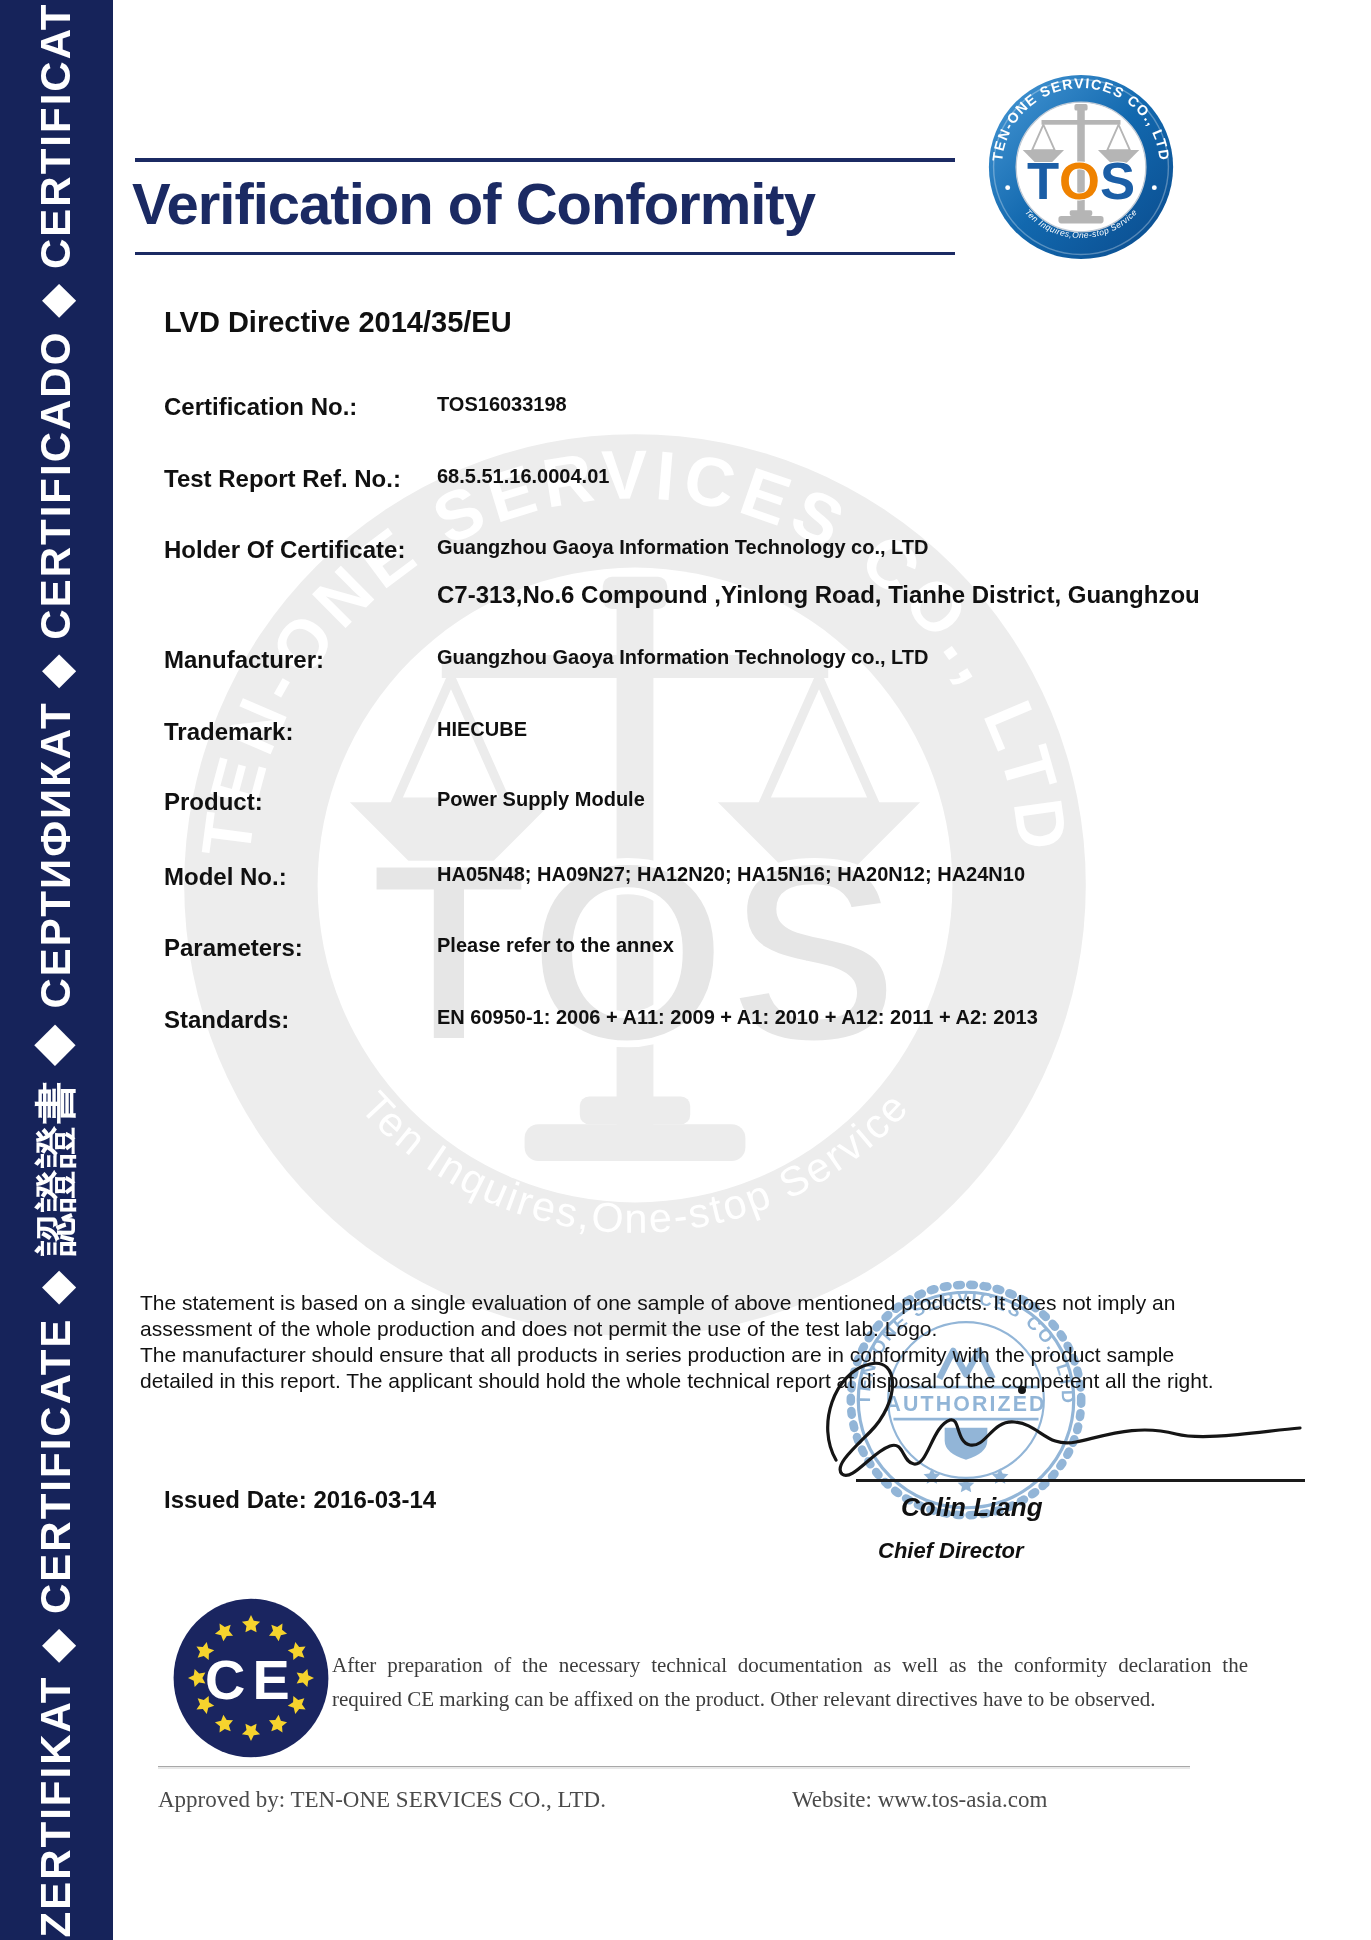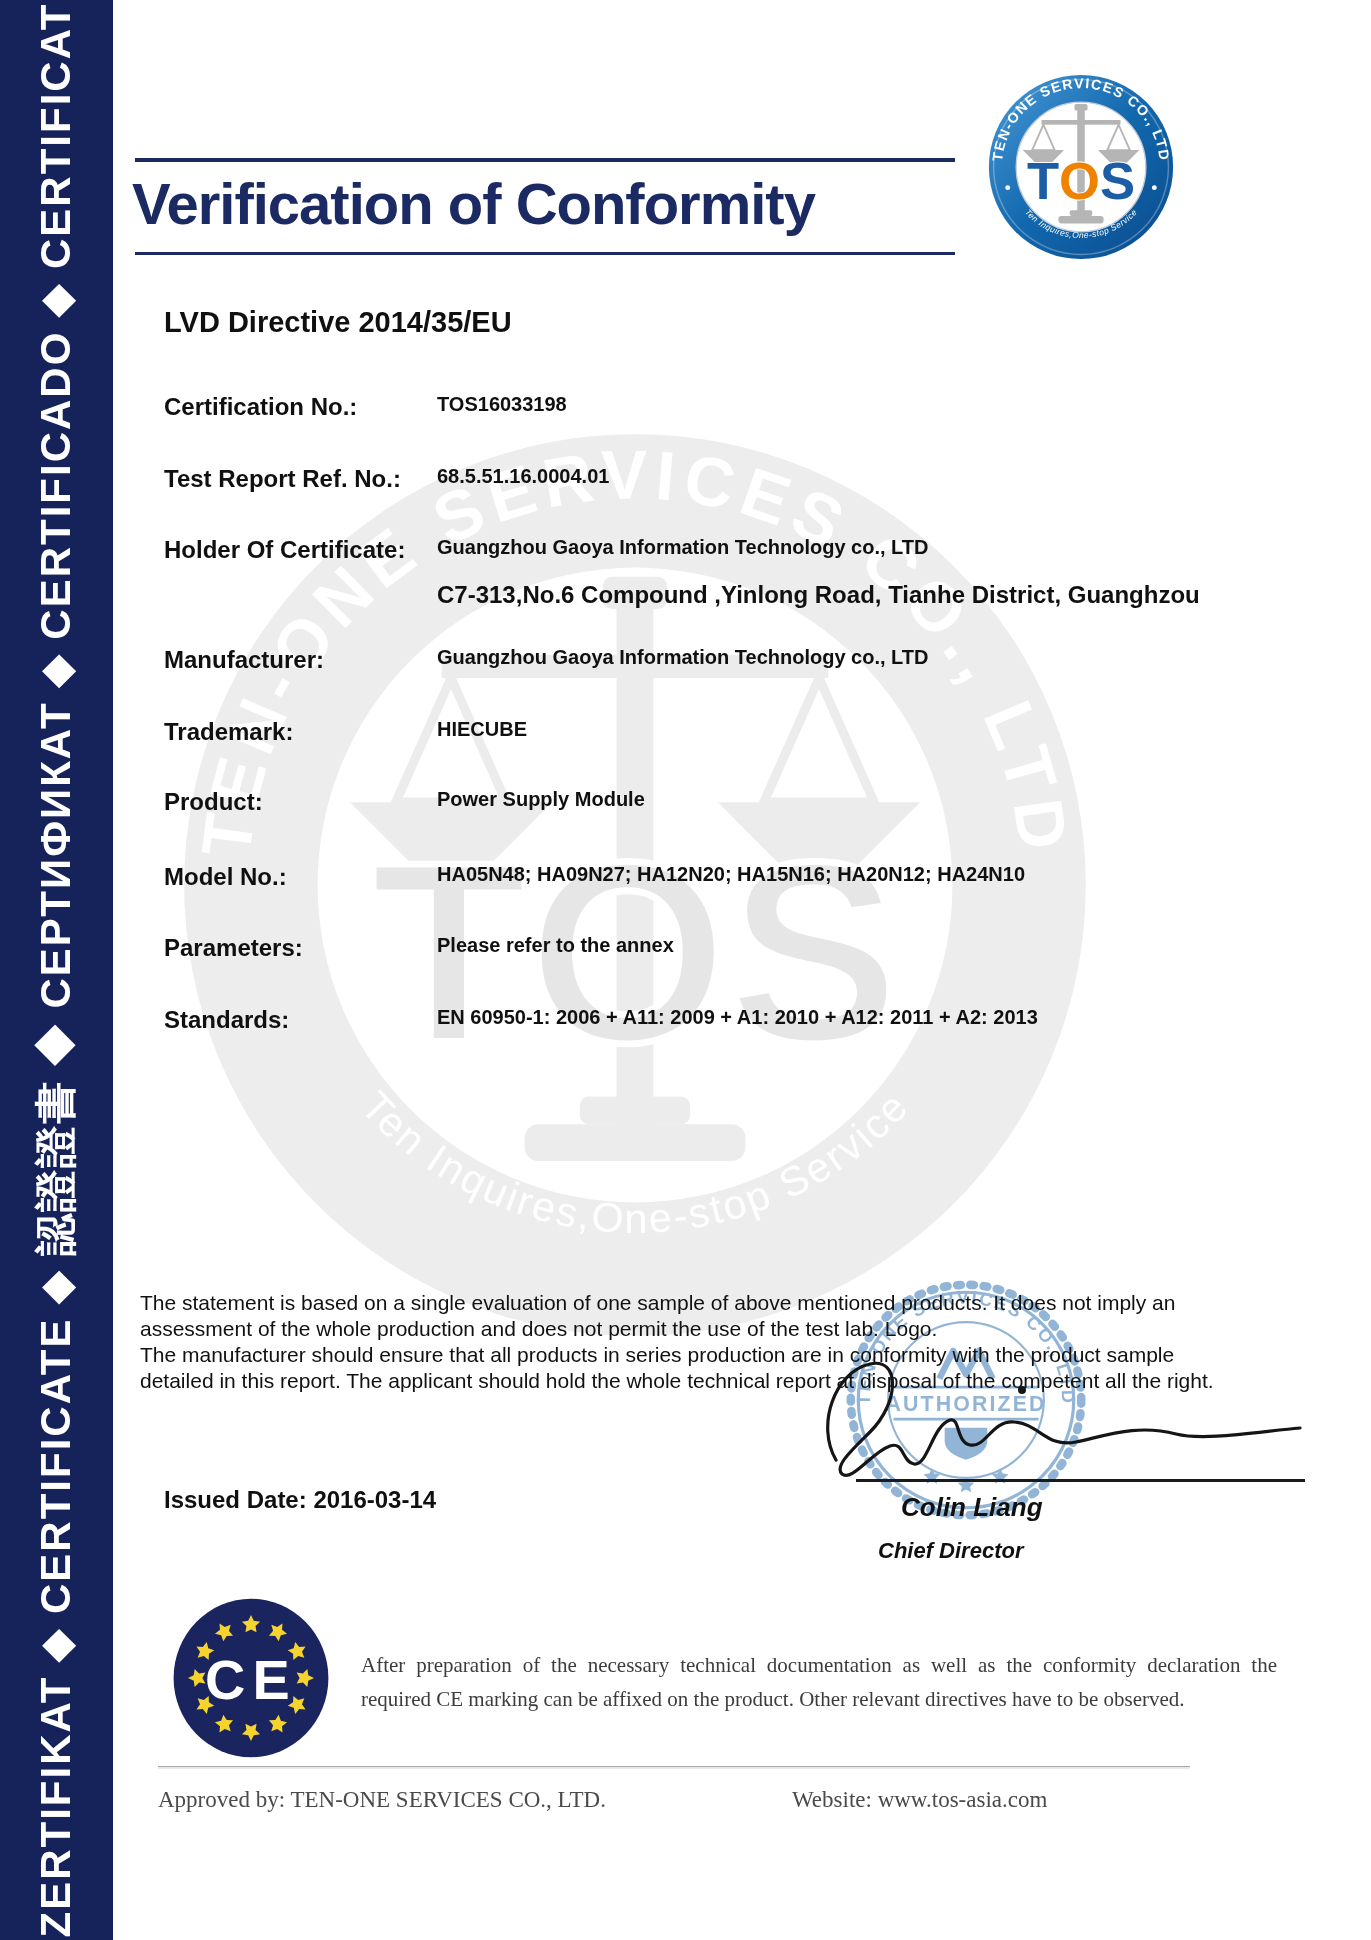--- a/index.html
+++ b/index.html
@@ -31,21 +31,21 @@
   .statement { position:absolute; left:140px; top:1290px; width:1105px; text-align:left; font-size:21px; line-height:26px; color:#111; z-index:2; }
 
   .stamp { position:absolute; left:838px; top:1272px; width:256px; height:256px; z-index:1; opacity:0.9; }
   .signature-svg { position:absolute; left:808px; top:1328px; width:520px; height:165px; z-index:3; }
   .sig-line { position:absolute; left:856px; top:1479px; width:449px; height:3px; background:#1a1a1a; z-index:3; }
   .issued { position:absolute; left:164px; top:1486px; font-size:24px; font-weight:bold; color:#101010; z-index:2; }
   .sig-name { position:absolute; left:878px; top:1492px; font-size:26px; font-weight:bold; font-style:italic; color:#101010; z-index:3;margin-left:23px; }
   .sig-title { position:absolute; left:878px; top:1538px; font-size:22px; font-weight:bold; font-style:italic; color:#101010; z-index:3; }
 
   .ce-logo { position:absolute; left:170px; top:1596px; width:162px; height:164px; z-index:2;text-align:right; }
-  .ce-text { position:absolute; left:332px; top:1648px; width:916px; font-family:"Liberation Serif", serif; font-size:21px; line-height:34px; color:#3c3c3c; text-align:justify; z-index:2;margin-left:29px; }
+  .ce-text { position:absolute; left:332px; top:1648px; width:916px; font-family:"Liberation Serif", serif; font-size:21px; line-height:34px; color:#3c3c3c; text-align:justify; z-index:2; }
 
   .footer-rule { position:absolute; left:158px; top:1766px; width:1032px; height:3px; background:#a8a8a8; border-bottom:2px solid #e8e8e8; z-index:2; }
   .approved { position:absolute; left:158px; top:1787px; font-family:"Liberation Serif", serif; font-size:23px; color:#4a4a4a; z-index:2;text-align:right; }
   .website { position:absolute; left:792px; top:1787px; font-family:"Liberation Serif", serif; font-size:23px; color:#4a4a4a; z-index:2; }
 </style>
 </head>
 <body>
 
 <div class="page">
 

